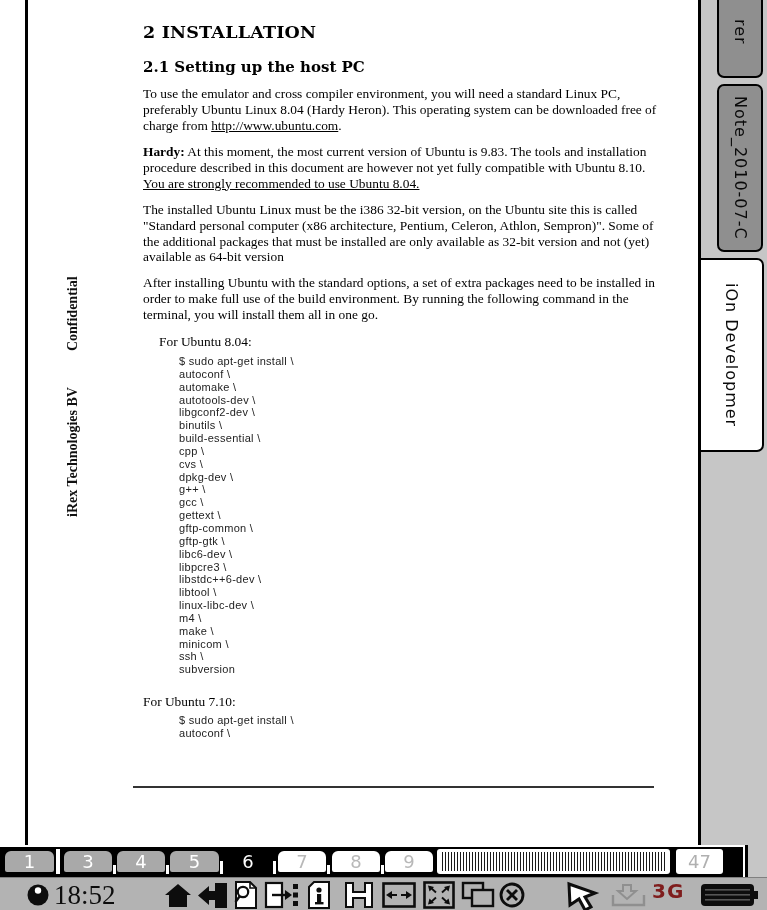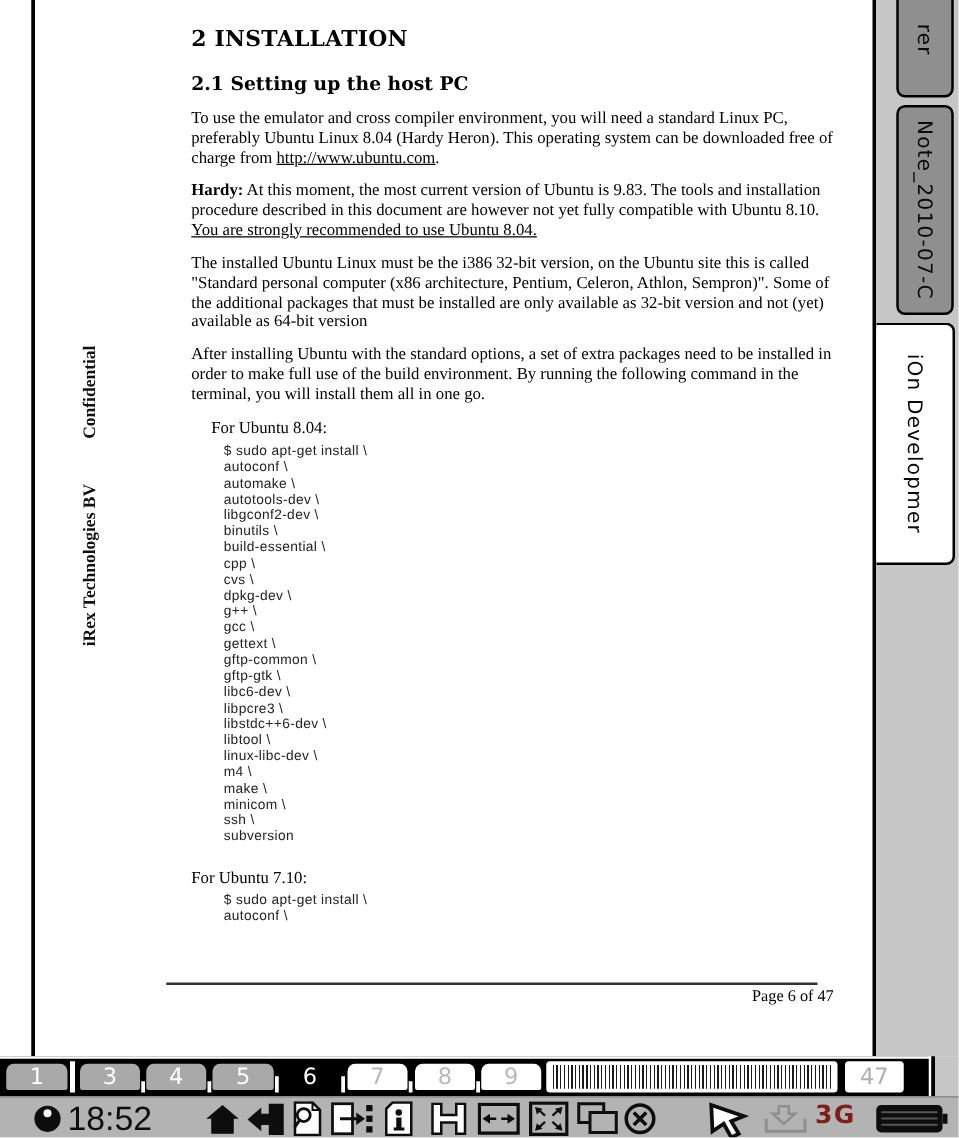--- a/index.html
+++ b/index.html
@@ -12,21 +12,21 @@
 
   
   .watermark { position:absolute; left:-61px; top:368px; width:268px; height:30px;
                transform:rotate(-90deg); display:flex; align-items:center; gap:36px;
                font-family:"Liberation Serif", serif; font-weight:bold; font-size:14px; color:#111;
                white-space:nowrap; }
 
   
   .doc { position:absolute; left:139px; top:0; width:520px; height:845px;
          font-family:"Liberation Serif", serif; font-size:13.4px; color:#000; }
-  .doc > * { position:absolute; left:14px; }
+  .doc > * { position:absolute; left:4px; }
   .h1 { top:22px;  font-family:"DejaVu Serif", serif; font-weight:bold; font-size:17.5px; letter-spacing:0.2px; }
   .h2 { top:58px;  font-family:"DejaVu Serif", serif; font-weight:bold; font-size:15px; }
   .para { line-height:15.8px; width:520px; }
   .p1 { top:86px; }  .note { top:144px; }  .p2 { top:202px; }  .p3 { top:275px; }
   .lbl804 { top:334px;margin-left:16px; } .lbl710 { top:694px; }
   .u { text-decoration:underline; }
   .codeblock { left:40px; font-family:Liberation Sans, sans-serif; font-size:11px; line-height:12.85px;
                letter-spacing:0.3px; white-space:pre; color:#222; margin:0; }
   .code1 { top:355px; } .code2 { top:714px; }
   .footrule { top:786px; left:-6px; width:521px; height:2px; background:#333; }
@@ -62,21 +62,21 @@
                display:flex; align-items:center; justify-content:center; }
   .band-sliver { position:absolute; left:743px; top:845px; width:2px; height:32px; background:#fff; }
   .band-corner { position:absolute; left:745px; top:845px; width:22px; height:32px; background:#c6c6c6;
                  border-left:3px solid #000; box-sizing:border-box; }
 
   
   .status-bar { position:absolute; left:0; top:877px; width:767px; height:33px; background:#b3b3b3;
                 border-top:1px solid #808080; box-sizing:border-box; }
   .sicon { position:absolute; }
   .time { position:absolute; left:54px; top:2px; font-size:27px; color:#0d0d0d;
-          font-family:Liberation Sans, sans-serif;text-align:right; }
+          font-family:Liberation Serif, serif;text-align:right; }
   .net3g { position:absolute; left:652px; top:1px; font-size:20px; font-weight:bold; color:#7f1d1d;
            font-family:"DejaVu Sans", sans-serif; letter-spacing:1px; }
 </style>
 </head>
 <body>
 
 <div class="screen">
 
   <div class="page-border-left"></div>
   <div class="page-border-right"></div>
@@ -122,21 +122,20 @@
 make \
 minicom \
 ssh \
 subversion</pre>
 
     <div class="lbl710">For Ubuntu 7.10:</div>
     <pre class="codeblock code2">$ sudo apt-get install \
 autoconf \</pre>
 
     <div class="footrule"></div>
-    <div class="pagefoot">Page 6 of 47</div>
   </div>
 
   <div class="tab-strip">
     <div class="rtab rtab1">
       <span>rer</span>
     </div>
     <div class="rtab rtab2">
       <span>Note_2010-07-C</span>
     </div>
     <div class="rtab rtab3">

